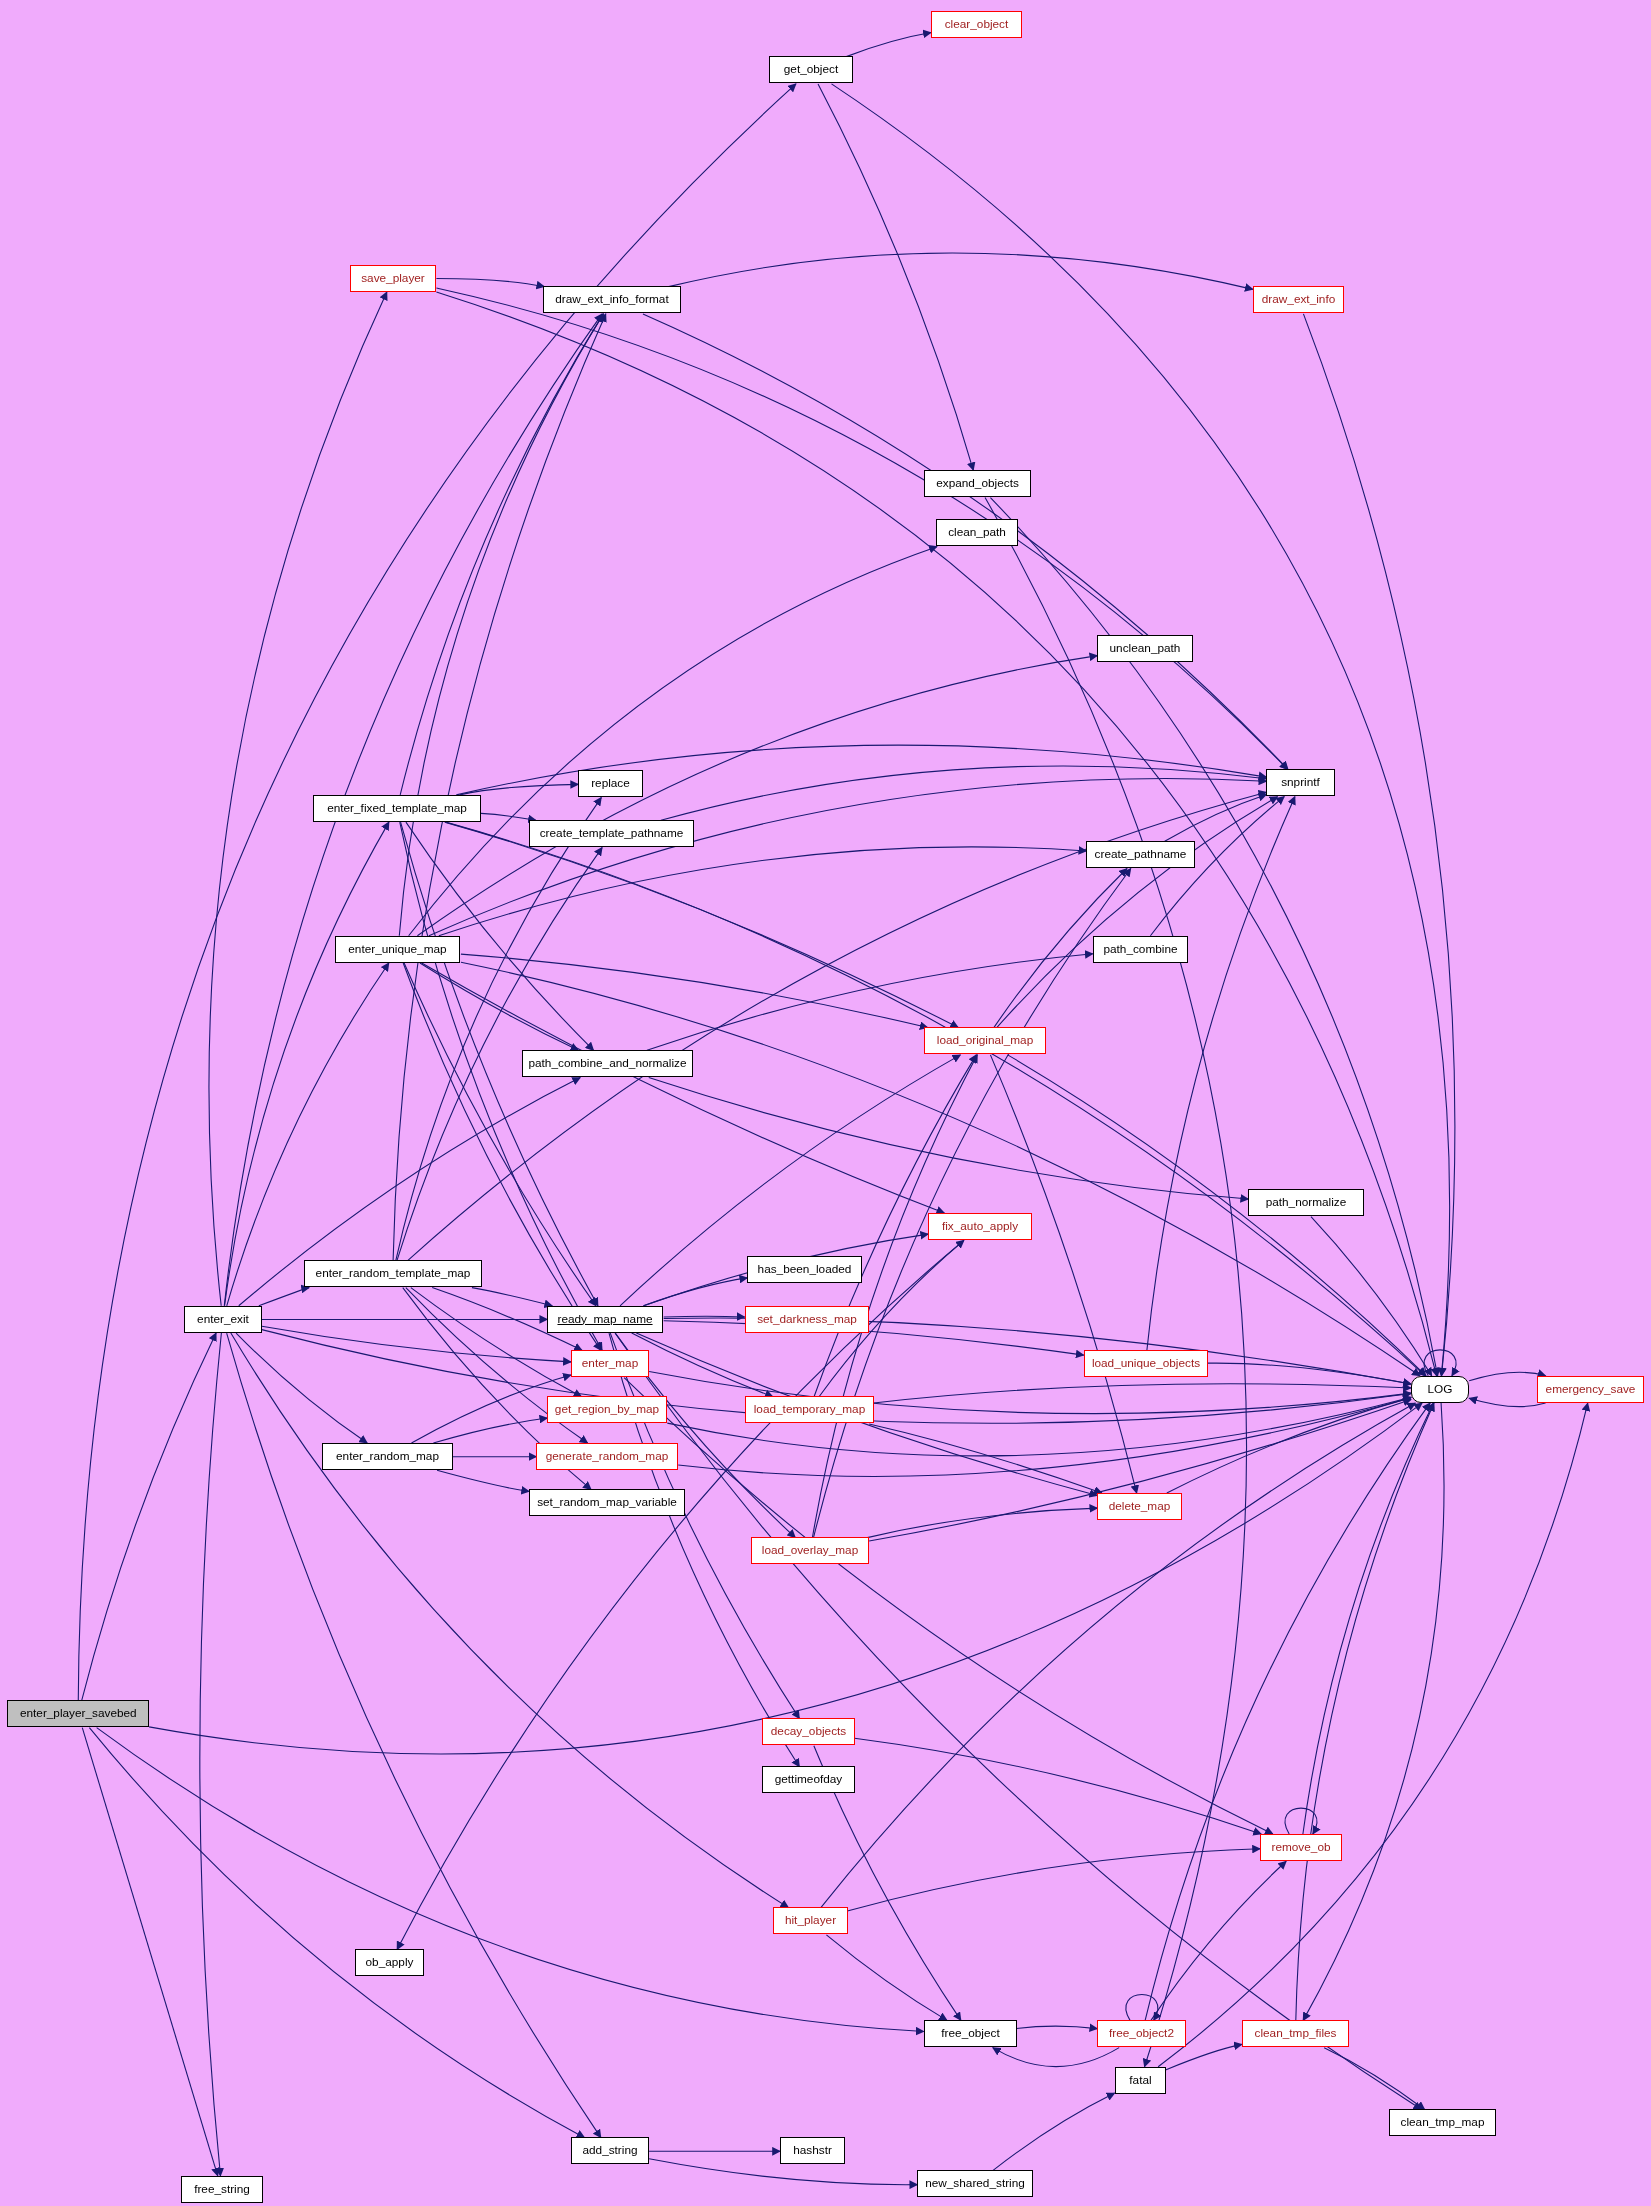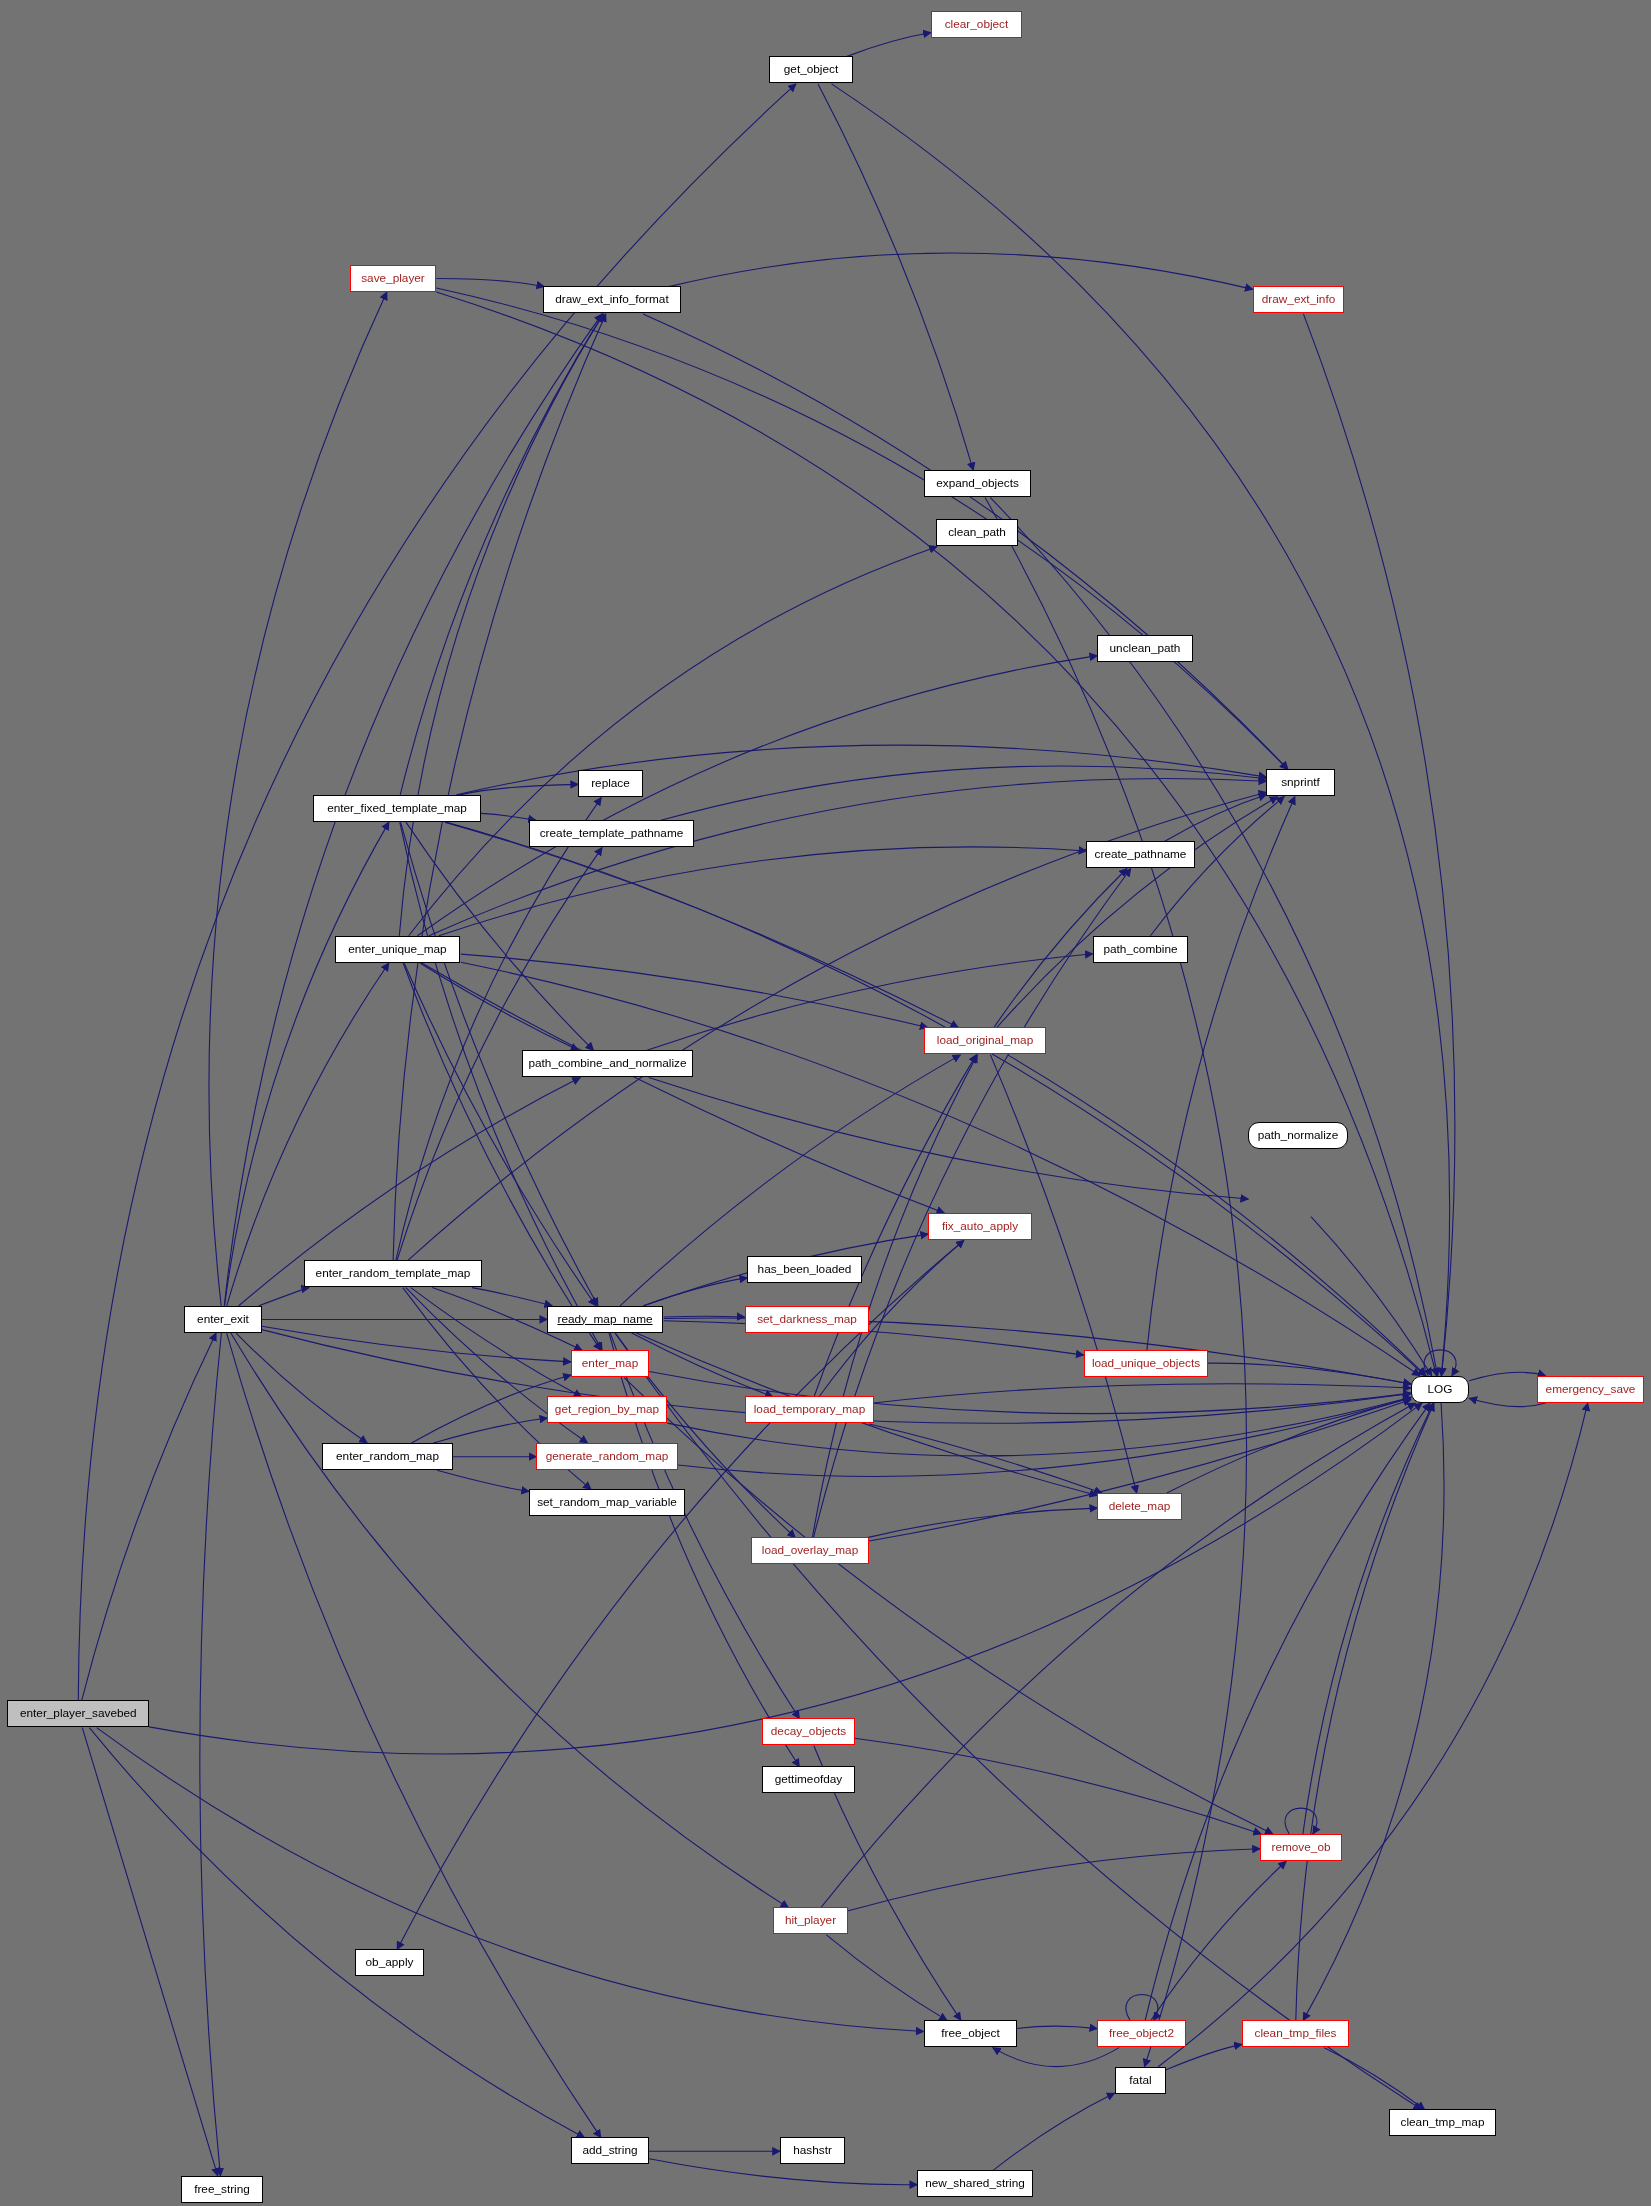--- a/index.html
+++ b/index.html
@@ -1,18 +1,18 @@
 <!DOCTYPE html>
 <html style="font-size:14.5px"><head>
 <meta charset="utf-8">
 <title>Call graph: enter_player_savebed</title>
 <style>
   html,body{margin:0;padding:0;background:#ffffff;}
   #stage{
-    position:relative;width:1651px;height:2207px;background:#737373;
+    position:relative;width:1651px;height:2207px;background:#f0abfc;
     font-family:"Liberation Sans","DejaVu Sans",sans-serif;overflow:hidden;
   }
   #edges{position:absolute;left:0;top:0;z-index:1;pointer-events:none;}
   .node{
     position:absolute;z-index:2;display:flex;align-items:center;justify-content:center;
     background:#ffffff;border:0.9px solid #000000;color:#000000;
     font-size:11.8px;line-height:1;white-space:nowrap;box-sizing:border-box;cursor:pointer;
   }
   .node.red{border-color:#ff0000;color:#9e1b1b;}
   .node.start{background:#bfbfbf;border-color:#000000;color:#000000;cursor:default;font-weight:normal;}
@@ -163,21 +163,21 @@
     <div class="node" style="left: 1097px; top: 635px; width: 96px; height: 27px;">unclean_path</div>
     <div class="node" style="left: 1266px; top: 769px; width: 69px; height: 27px;">snprintf</div>
     <div class="node" style="left: 578px; top: 770px; width: 65px; height: 27px;">replace</div>
     <div class="node" style="left: 313px; top: 795px; width: 168px; height: 27px;">enter_fixed_template_map</div>
     <div class="node" style="left: 529px; top: 820px; width: 165px; height: 27px;">create_template_pathname</div>
     <div class="node" style="left: 1086px; top: 841px; width: 109px; height: 27px;">create_pathname</div>
     <div class="node" style="left: 1093px; top: 936px; width: 95px; height: 27px;">path_combine</div>
     <div class="node" style="left: 335px; top: 936px; width: 125px; height: 27px;">enter_unique_map</div>
     <div class="node red" style="left: 924px; top: 1027px; width: 122px; height: 27px;">load_original_map</div>
     <div class="node" style="left: 522px; top: 1050px; width: 171px; height: 27px;">path_combine_and_normalize</div>
-    <div class="node" style="left: 1248px; top: 1122px; width: 100px; height: 27px; border-radius: 11px;">path_normalize</div>
+    <div class="node" style="left: 1248px; top: 1189px; width: 116px; height: 27px;">path_normalize</div>
     <div class="node red" style="left: 928px; top: 1213px; width: 104px; height: 27px;">fix_auto_apply</div>
     <div class="node" style="left: 304px; top: 1260px; width: 178px; height: 27px;">enter_random_template_map</div>
     <div class="node" style="left: 747px; top: 1256px; width: 115px; height: 27px;">has_been_loaded</div>
     <div class="node" style="left: 184px; top: 1306px; width: 78px; height: 27px;">enter_exit</div>
     <div class="node" style="left: 547px; top: 1306px; width: 116px; height: 27px; text-decoration: underline;">ready_map_name</div>
     <div class="node red" style="left: 745px; top: 1306px; width: 124px; height: 27px;">set_darkness_map</div>
     <div class="node red" style="left: 571px; top: 1350px; width: 78px; height: 27px;">enter_map</div>
     <div class="node red" style="left: 547px; top: 1396px; width: 120px; height: 27px;">get_region_by_map</div>
     <div class="node red" style="left: 745px; top: 1396px; width: 129px; height: 27px;">load_temporary_map</div>
     <div class="node red" style="left: 1084px; top: 1350px; width: 124px; height: 27px; text-align: right;">load_unique_objects</div>

